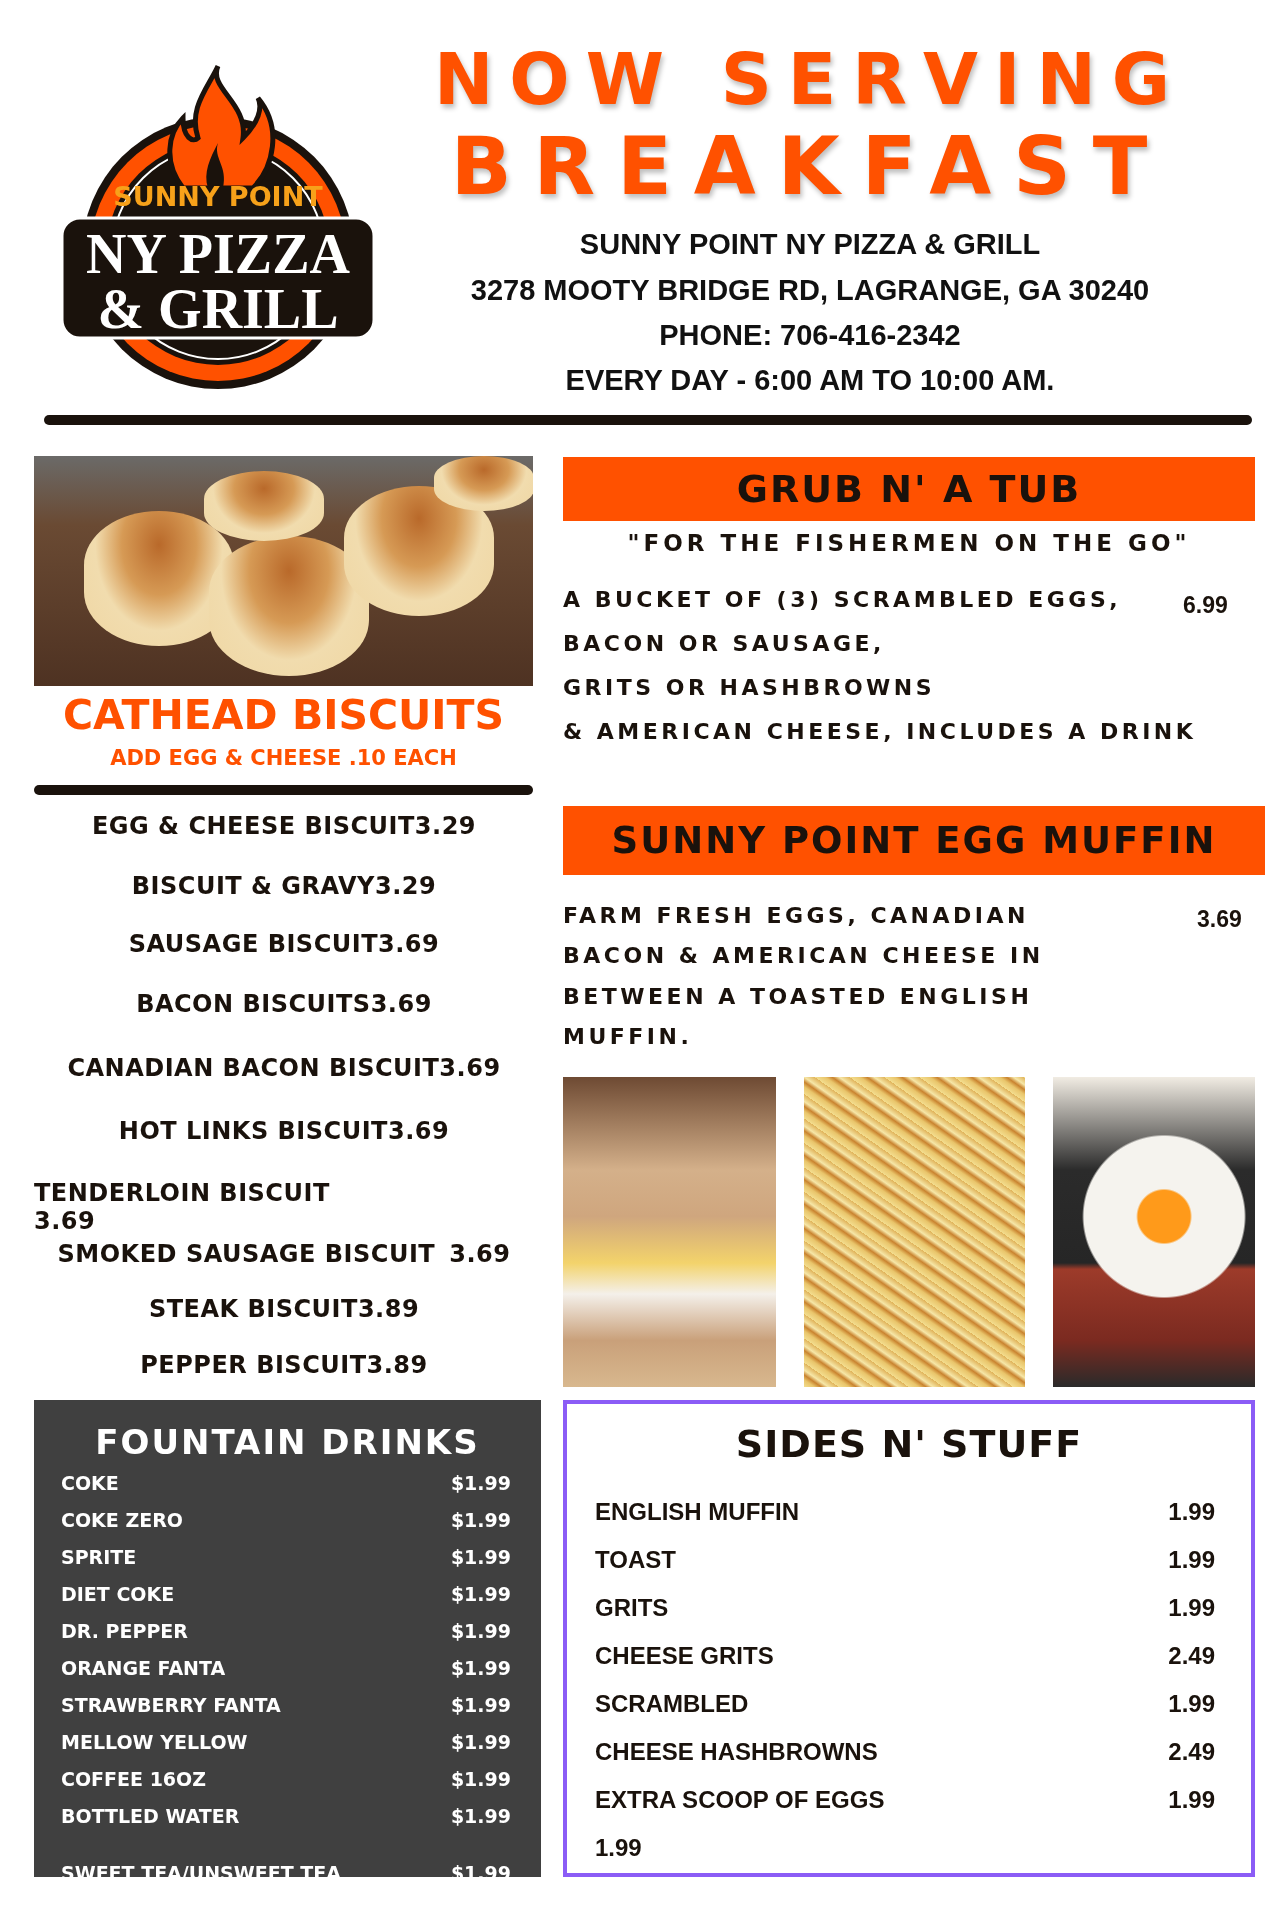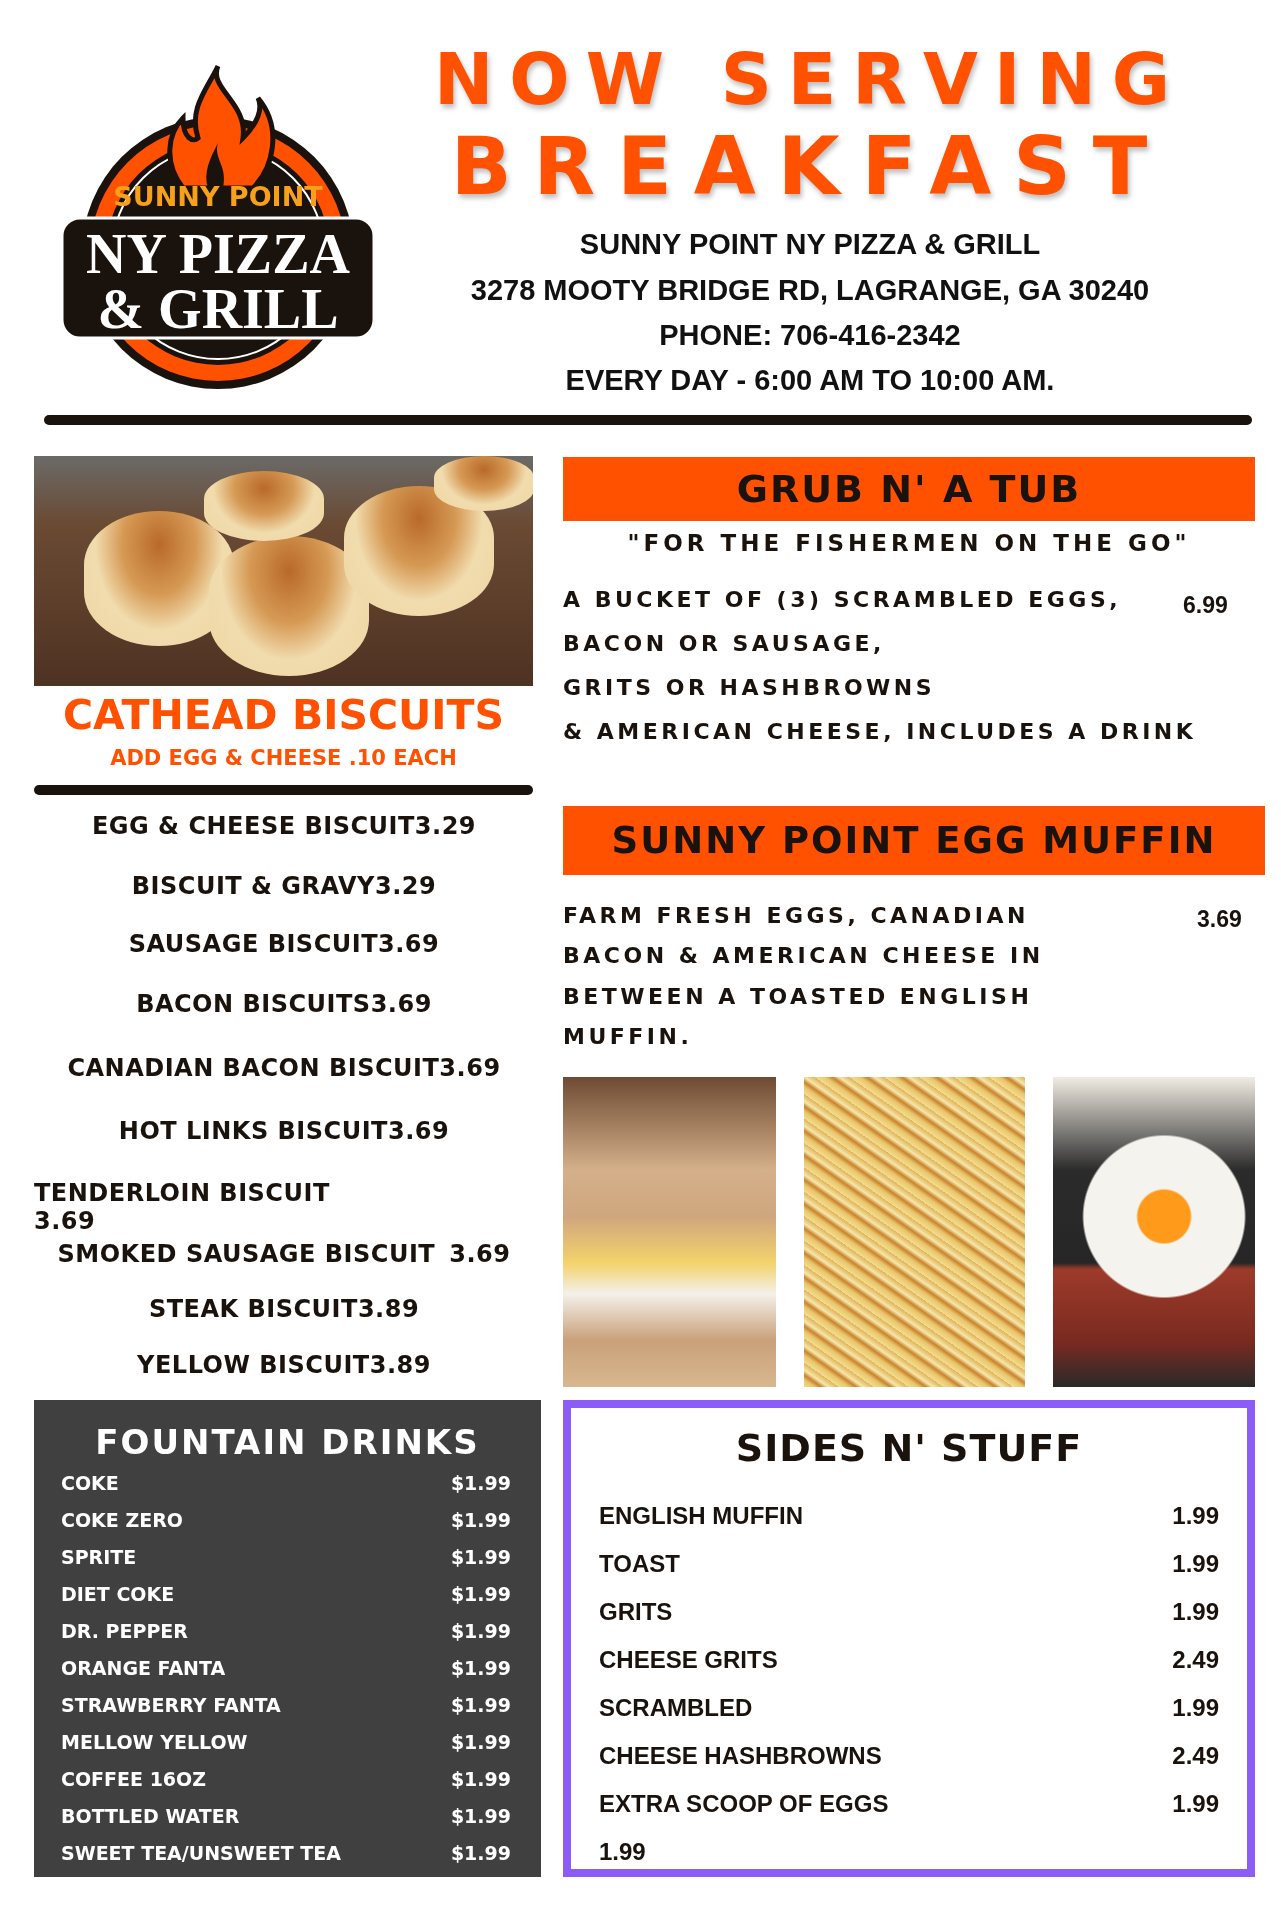--- a/index.html
+++ b/index.html
@@ -56,21 +56,21 @@
   .muffin-banner { left: 563px; top: 806px; width: 702px; height: 69px; line-height: 69px; font-size: 37px; letter-spacing: 2px; }
 
   .food-1 { left: 563px; top: 1077px; width: 213px; height: 310px;
     background: linear-gradient(180deg, #6e4a33 0%, #d4b08a 30%, #cfa67e 45%, #f3d36b 60%, #f4f0ea 70%, #c9a07a 85%, #d8b88e 100%); }
   .food-2 { left: 804px; top: 1077px; width: 221px; height: 310px;
     background: repeating-linear-gradient(35deg, #f3dd8e 0px, #e9c56b 6px, #c9832f 10px, #f6e7a8 14px, #e0b35a 20px); }
   .food-3 { left: 1053px; top: 1077px; width: 202px; height: 310px;
     background: radial-gradient(circle at 55% 45%, #ff9a1a 0 26px, #f5f3ee 28px 80px, rgba(0,0,0,0) 82px),
                 linear-gradient(180deg, #f1ece3 0%, #2b2b2b 30%, #262626 60%, #9d3b2a 62%, #7b2a20 85%, #2a2a2a 100%); }
 
-  .sides { left: 563px; top: 1400px; width: 692px; height: 477px; border: 8px solid #8b5cf6; background: #fff; }
+  .sides { left: 563px; top: 1400px; width: 692px; height: 477px; border: 4px solid #8b5cf6; background: #fff; }
   .sides-title { position: absolute; left: 0; top: 18px; width: 100%; text-align: center; font-weight: 900;
     font-size: 38px; font-family: "DejaVu Sans", sans-serif; color: #1a120c; letter-spacing: 1px; }
   .side-row { position: absolute; left: 28px; width: 620px; display: flex; justify-content: space-between;
     font-weight: bold; font-size: 24px; font-family: "Liberation Sans", sans-serif; color: #1a120c; }
 </style>
 </head>
 <body>
 
 <div class="abs logo">
   <svg width="320" height="350" viewBox="0 0 320 350">
@@ -139,21 +139,21 @@
   </div>
 <div class="menu-row" style="top:1240px;gap:14px;">
     <span>SMOKED SAUSAGE BISCUIT</span>
     <span>3.69</span>
   </div>
 <div class="menu-row" style="top:1295px;">
     <span>STEAK BISCUIT</span>
     <span>3.89</span>
   </div>
 <div class="menu-row" style="top:1351px;">
-    <span>YELLOW BISCUIT</span>
+    <span>PEPPER BISCUIT</span>
     <span>3.89</span>
   </div>
 
 <div class="abs drinks">
   <div class="drinks-title">FOUNTAIN DRINKS</div>
   <div class="drink-row" style="top:72px;">
       <span>COKE</span>
       <span>$1.99</span>
     </div>
   <div class="drink-row" style="top:109px;">
@@ -185,21 +185,21 @@
       <span>$1.99</span>
     </div>
   <div class="drink-row" style="top:368px;">
       <span>COFFEE 16OZ</span>
       <span>$1.99</span>
     </div>
   <div class="drink-row" style="top:405px;">
       <span>BOTTLED WATER</span>
       <span>$1.99</span>
     </div>
-  <div class="drink-row" style="top:442px;gap:12px;">
+  <div class="drink-row" style="top:462px;gap:12px;">
       <span>SWEET TEA/UNSWEET TEA</span>
       <span>$1.99</span>
     </div>
 </div>
 
 <div class="abs banner grub-banner">GRUB N' A TUB</div>
 <div class="abs grub-quote">"FOR THE FISHERMEN ON THE GO"</div>
 <div class="desc-line" style="top:587px;">A BUCKET OF (3) SCRAMBLED EGGS,</div>
 <div class="desc-line" style="top:631px;">BACON OR SAUSAGE,</div>
 <div class="desc-line" style="top:675px;">GRITS OR HASHBROWNS</div>

